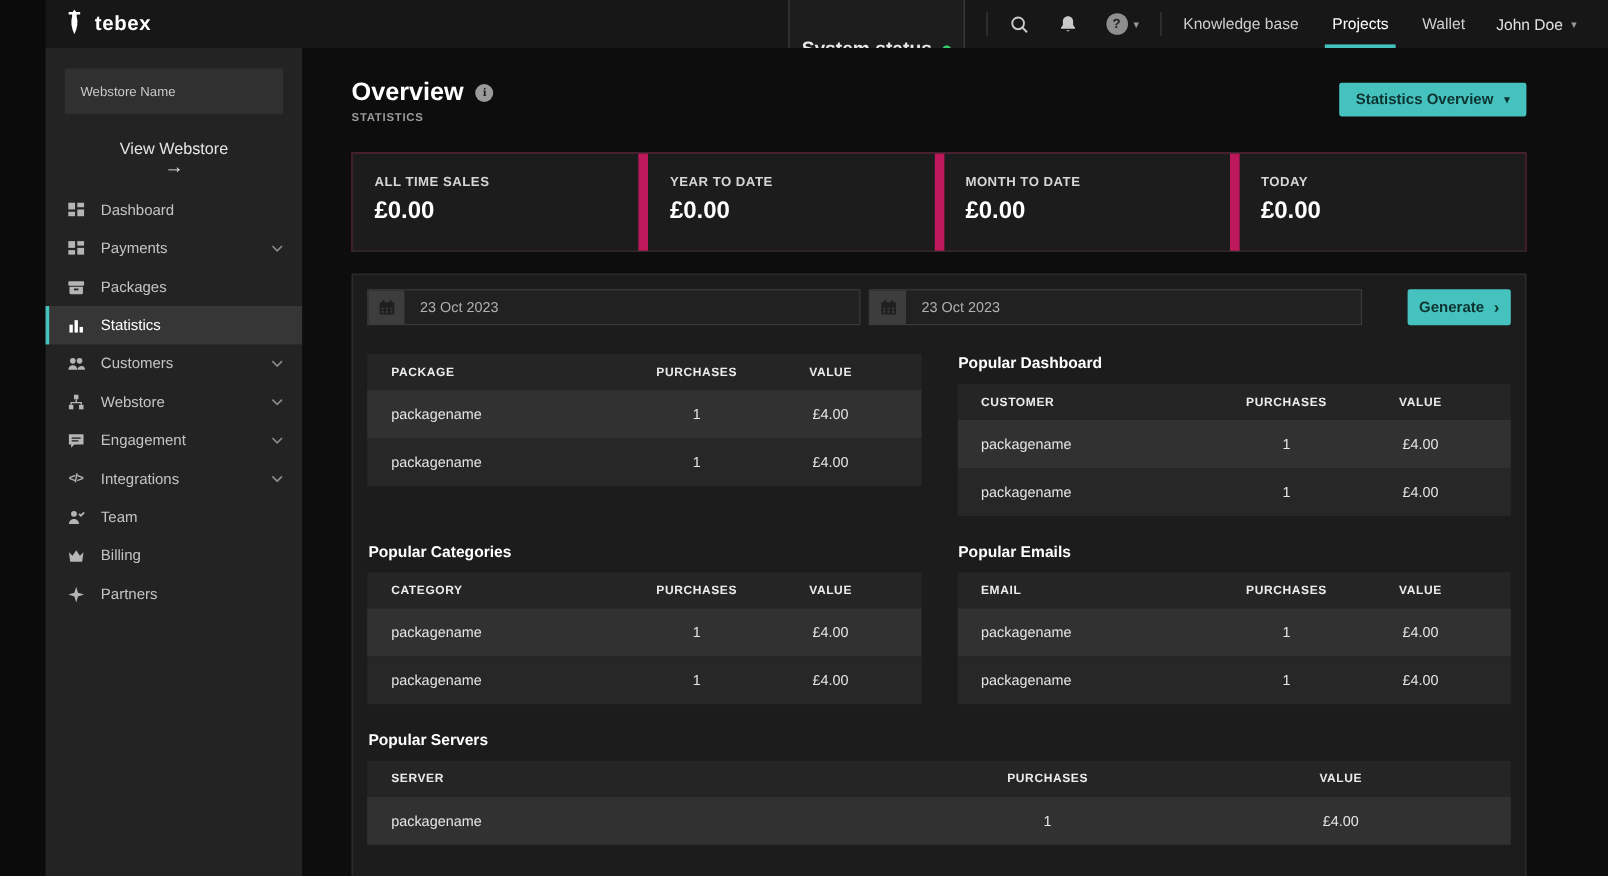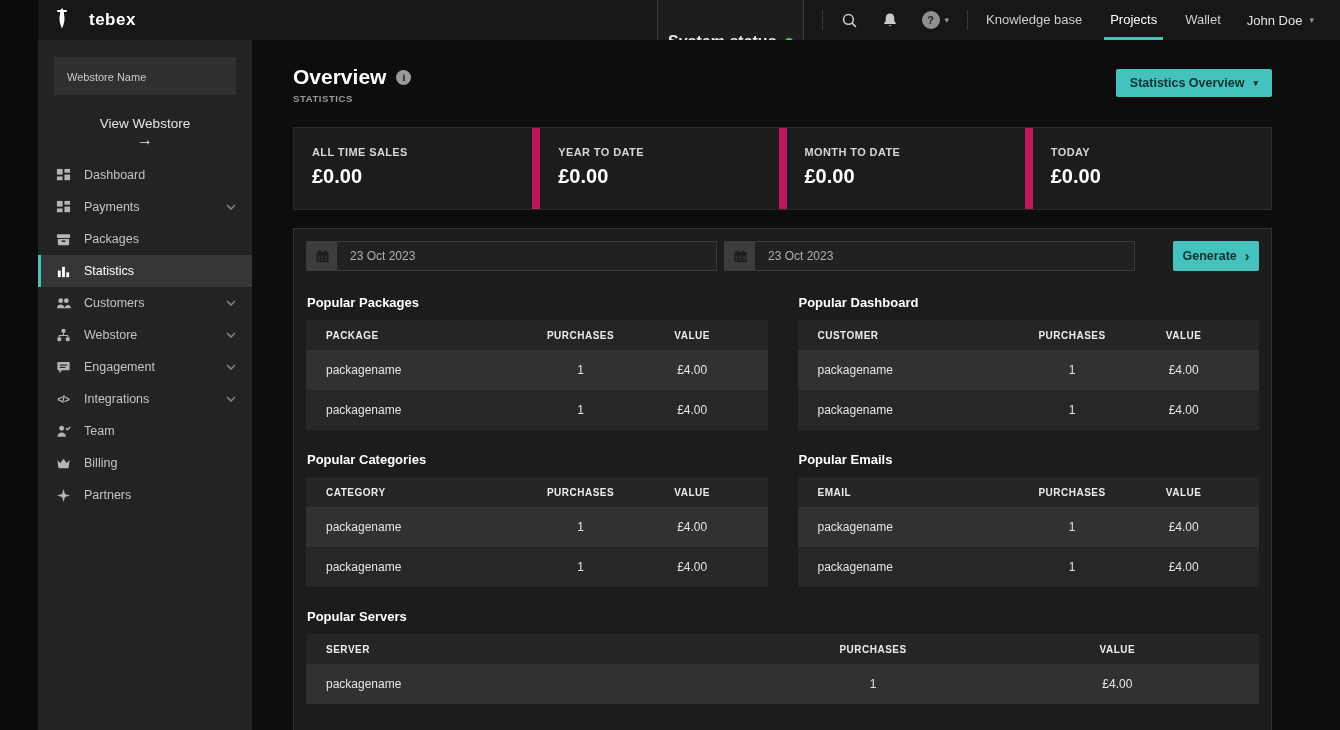--- a/index.html
+++ b/index.html
@@ -4,21 +4,21 @@
 <style>
   * { margin:0; padding:0; box-sizing:border-box; }
   html,body { width:1340px; height:730px; overflow:hidden; background:#0d0d0d;
     font-family:"Liberation Sans", sans-serif; -webkit-font-smoothing:antialiased; }
 
   .left-strip { position:absolute; left:0; top:0; bottom:0; width:38px; background:#0b0b0b; }
 
   
   .topbar { position:absolute; left:38px; right:0; top:0; height:40px; background:#171717;
     display:flex; align-items:center; padding-left:17px; }
-  .logo { display:flex; align-items:center; gap:20px; cursor:pointer; }
+  .logo { display:flex; align-items:center; gap:10px; cursor:pointer; }
   .logo svg { display:block; }
   .logo-text { color:#fff; font-size:17px; font-weight:600; letter-spacing:.5px; }
   .topbar-right { margin-left:auto; display:flex; align-items:center; height:100%; padding-right:26px; }
   .status-badge { display:flex; align-items:center; gap:8px; border:1px solid #3f3f3f; background:#1d1d1d;
     border-radius:3px; padding:4px 10px; cursor:pointer; }
   .status-badge span { color:#e8e8e8; font-size:16px; font-weight:700;margin-top:44px; }
   .status-dot { width:8px; height:8px; border-radius:50%; }
   .tb-divider { width:1px; height:20px; background:#3a3a3a; margin:0 18px; }
   .tb-icon { display:flex; align-items:center; justify-content:center; cursor:pointer; }
   .tb-icon + .tb-icon { margin-left:24px; }
@@ -380,21 +380,20 @@
       </div>
       <button class="generate-btn">
         <span>Generate</span>
         <span class="chev">›</span>
       </button>
     </div>
 
     <div class="tables-grid">
 
       <div class="tbl-block">
-        <h2 class="tbl-title">Popular Packages</h2>
         <div class="trow head">
           <div class="cell c1">PACKAGE</div>
           <div class="cell c2">PURCHASES</div>
           <div class="cell c3">VALUE</div>
         </div>
         <div class="trow body odd">
           <div class="cell c1">packagename</div>
           <div class="cell c2">1</div>
           <div class="cell c3">£4.00</div>
         </div>

